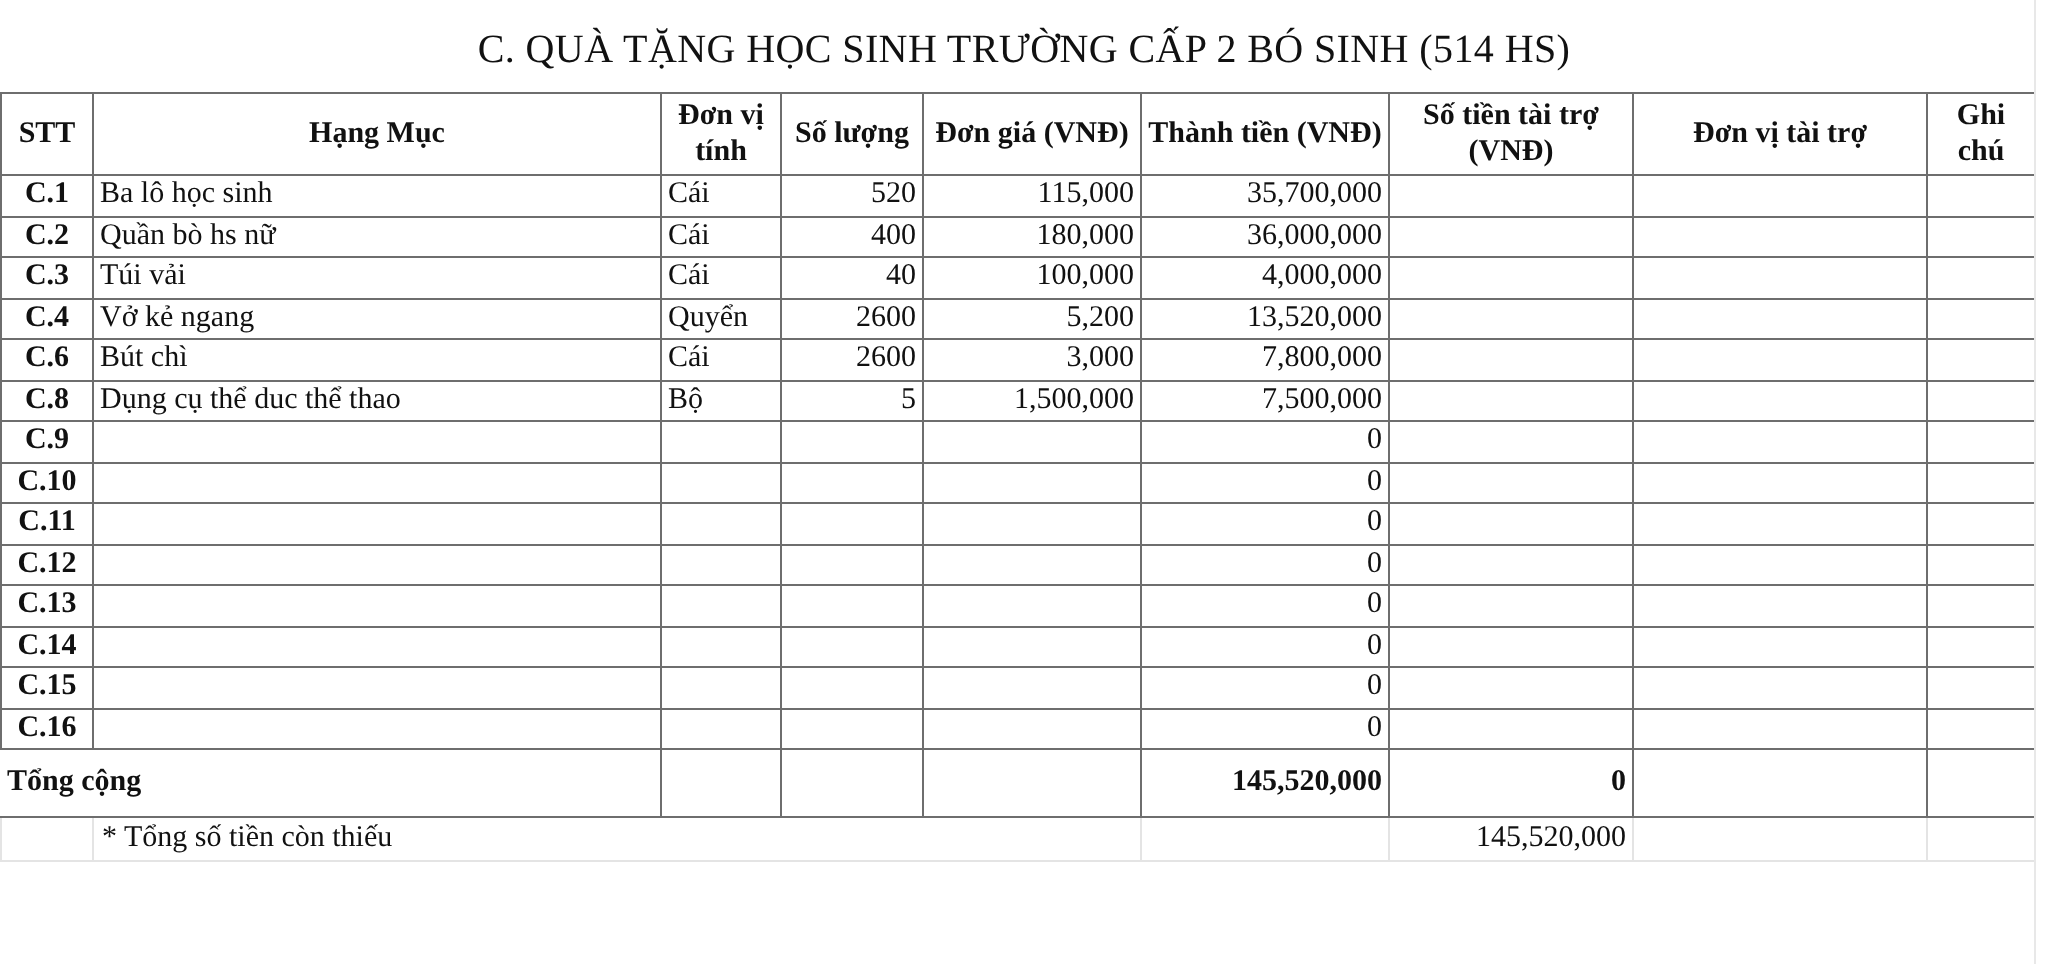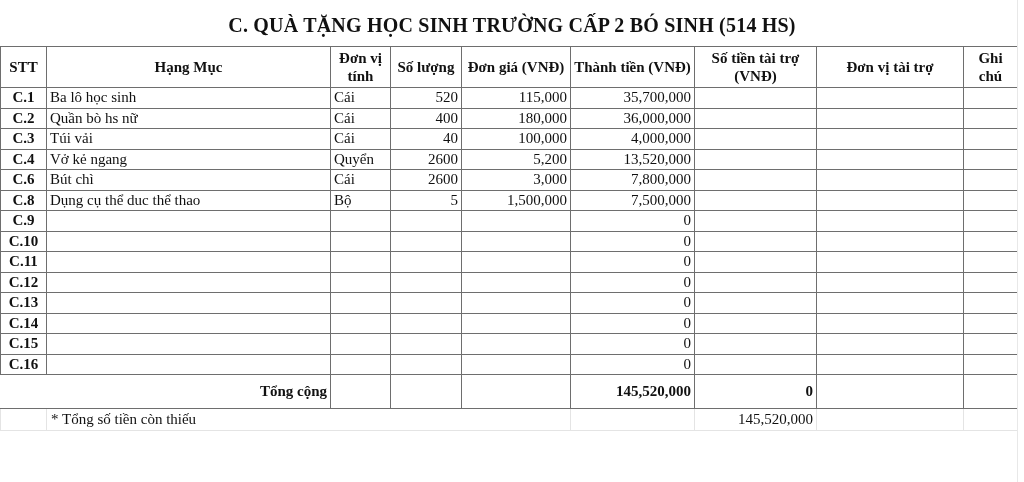--- a/index.html
+++ b/index.html
@@ -1,29 +1,29 @@
 <!DOCTYPE html>
 <html><head>
 <meta charset="utf-8">
 <style>
   html, body { margin: 0; padding: 0; background: #ffffff; }
   body { width: 1024px; height: 482px; overflow: hidden; position: relative;
          font-family: "Liberation Serif", "DejaVu Serif", serif; color: #111; }
   .title { position: absolute; left: 0; top: 14px; width: 1024px; text-align: center;
-           font-weight: bold; font-size: 20px; letter-spacing: 0.2px; }
+           font-weight: normal; font-size: 20px; letter-spacing: 0.2px; }
   table { position: absolute; left: 0; top: 46px; border-collapse: collapse; table-layout: fixed; }
   td, th { border: 1px solid #6e6e6e; padding: 0 3px; font-size: 15px; line-height: 17px;
            white-space: nowrap; overflow: hidden; }
   th { font-weight: bold; text-align: center; height: 40px; line-height: 18px; white-space: normal; }
   td { height: 19.5px; }
   td.stt { text-align: center; font-weight: bold; }
   td.num { text-align: right; }
   td.unit { text-align: left; }
   tr.total td { height: 33px; font-weight: bold; }
-  tr.total td.label { text-align: right; border-left: none; border-bottom: 1px solid #6e6e6e; margin-top: 39px; }
+  tr.total td.label { text-align: left; border-left: none; border-bottom: 1px solid #6e6e6e; margin-top: 39px; }
   tr.footer td { height: 21px; border: 1px solid #e4e4e4; font-weight: normal; }
   tr.footer td.flabel { text-align: left; padding-left: 4px; }
   .edge { position: absolute; left: 1017px; top: 0; width: 7px; height: 482px;
           border-left: 1px solid #e8e8e8; background: #fff; }
 </style>
 </head>
 <body>
 
 <div class="title">C. QUÀ TẶNG HỌC SINH TRƯỜNG CẤP 2 BÓ SINH (514 HS)</div>
 

